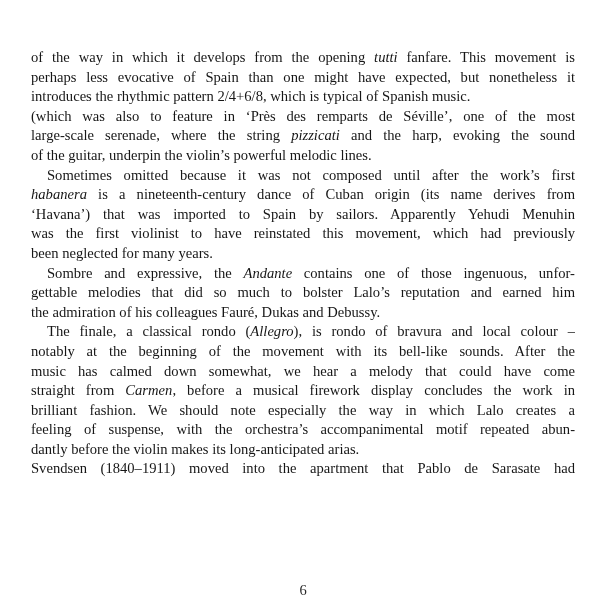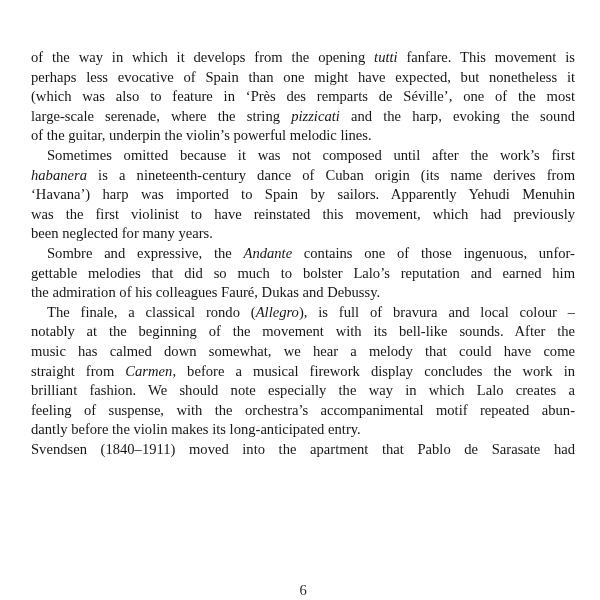--- a/index.html
+++ b/index.html
@@ -44,45 +44,46 @@
   }
 </style>
 </head>
 <body>
 
 <div class="page">
   <div class="page-text">
       <div class="para">
         <div class="line"><span>of the way in which it develops from the opening </span><span class="it">tutti</span><span> fanfare. This movement is</span></div>
         <div class="line"><span>perhaps less evocative of Spain than one might have expected, but nonetheless it</span></div>
+        <div class="line lastline"><span>introduces the rhythmic pattern 2/4+6/8, which is typical of Spanish music.</span></div>
       </div>
       <div class="para">
         <div class="line"><span>(which was also to feature in ‘Près des remparts de Séville’, one of the most</span></div>
         <div class="line"><span>large-scale serenade, where the string </span><span class="it">pizzicati</span><span> and the harp, evoking the sound</span></div>
         <div class="line lastline"><span>of the guitar, underpin the violin’s powerful melodic lines.</span></div>
       </div>
       <div class="para">
         <div class="line indent"><span>Sometimes omitted because it was not composed until after the work’s first</span></div>
         <div class="line"><span class="it">habanera</span><span> is a nineteenth-century dance of Cuban origin (its name derives from</span></div>
-        <div class="line"><span>‘Havana’) harp was imported to Spain by sailors. Apparently Yehudi Menuhin</span></div>
+        <div class="line"><span>‘Havana’) that was imported to Spain by sailors. Apparently Yehudi Menuhin</span></div>
         <div class="line"><span>was the first violinist to have reinstated this movement, which had previously</span></div>
         <div class="line lastline"><span>been neglected for many years.</span></div>
       </div>
       <div class="para">
         <div class="line indent"><span>Sombre and expressive, the </span><span class="it">Andante</span><span> contains one of those ingenuous, unfor-</span></div>
         <div class="line"><span>gettable melodies that did so much to bolster Lalo’s reputation and earned him</span></div>
         <div class="line lastline"><span>the admiration of his colleagues Fauré, Dukas and Debussy.</span></div>
       </div>
       <div class="para">
-        <div class="line indent"><span>The finale, a classical rondo (</span><span class="it">Allegro</span><span>), is full of bravura and local colour –</span></div>
+        <div class="line indent"><span>The finale, a classical rondo (</span><span class="it">Allegro</span><span>), is rondo of bravura and local colour –</span></div>
         <div class="line"><span>notably at the beginning of the movement with its bell-like sounds. After the</span></div>
         <div class="line"><span>music has calmed down somewhat, we hear a melody that could have come</span></div>
         <div class="line"><span>straight from </span><span class="it">Carmen</span><span>, before a musical firework display concludes the work in</span></div>
         <div class="line"><span>brilliant fashion. We should note especially the way in which Lalo creates a</span></div>
         <div class="line"><span>feeling of suspense, with the orchestra’s accompanimental motif repeated abun-</span></div>
-        <div class="line lastline"><span>dantly before the violin makes its long-anticipated entry.</span></div>
+        <div class="line lastline"><span>dantly before the violin makes its long-anticipated arias.</span></div>
       </div>
       <div class="para">
         <div class="line"><span>Svendsen (1840–1911) moved into the apartment that Pablo de Sarasate had</span></div>
       </div>
     </div>
   <div class="page-number">6</div>
 </div>
 
 </body></html>

